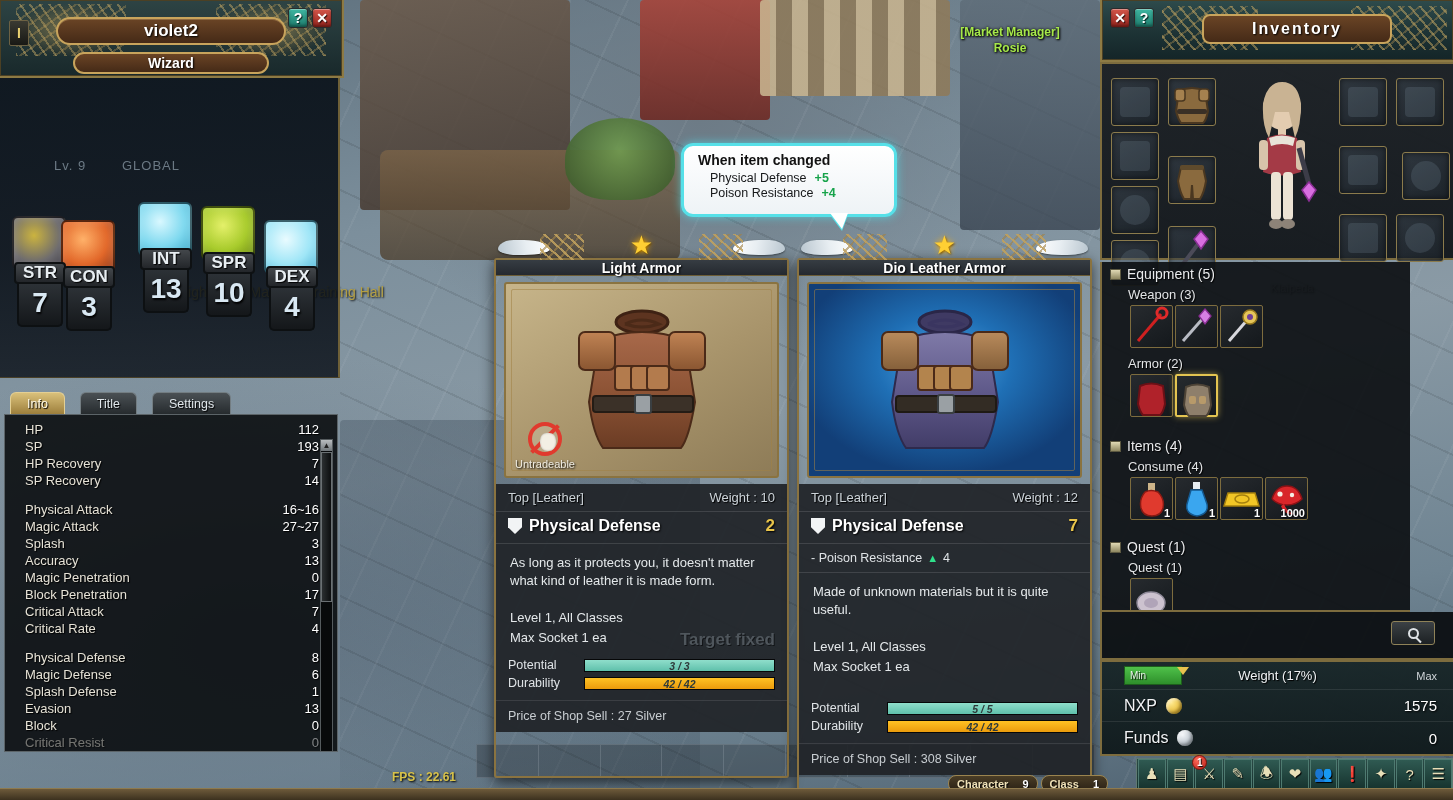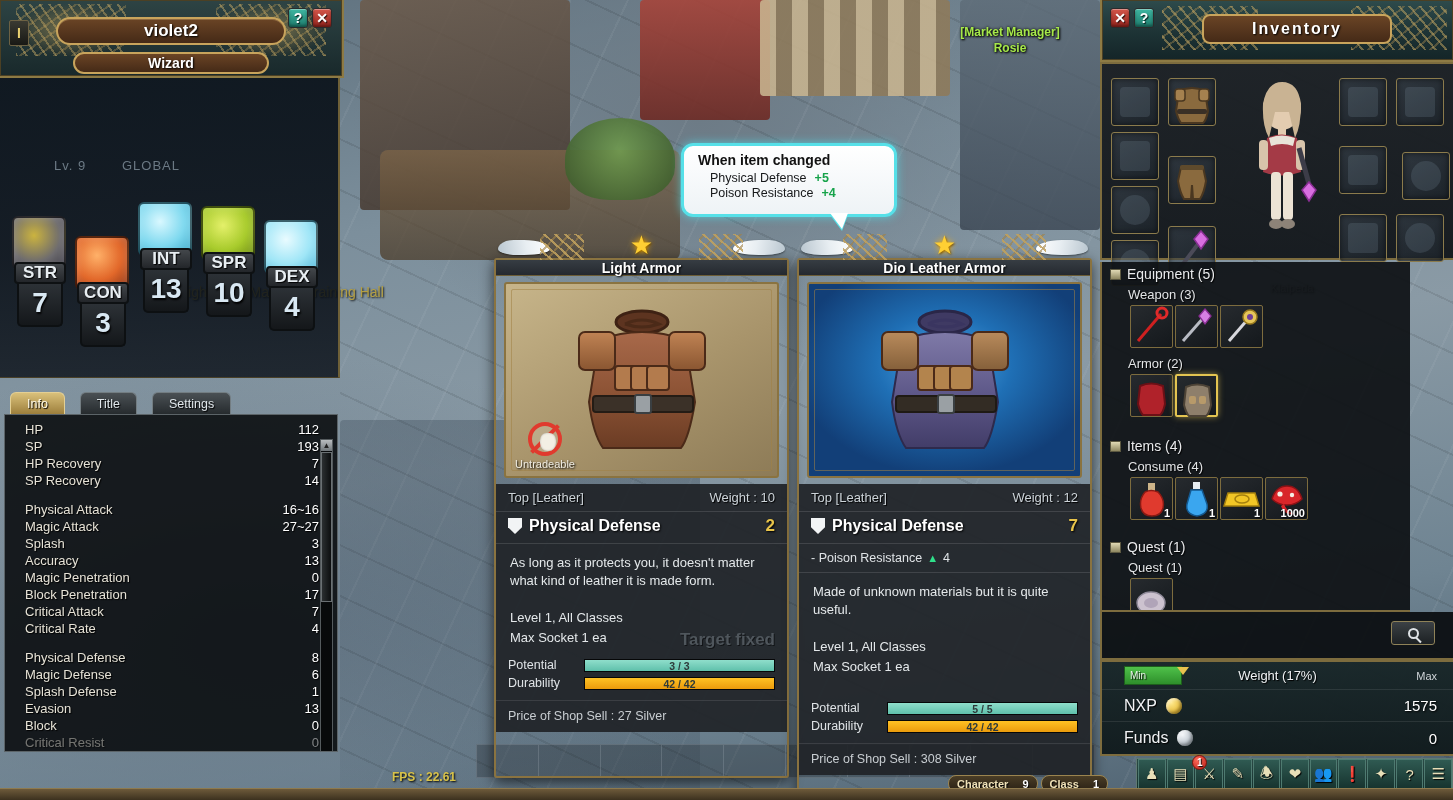--- a/index.html
+++ b/index.html
@@ -302,21 +302,21 @@
   .target-fixed {
     position:absolute; right:12px; top:28px;
     font-size:17px;font-weight:bold;color:#4f565c;
     text-shadow:1px 1px 0 rgba(0,0,0,.5);
   }
   .bars { padding:8px 12px 6px; }
   .bar-row { display:flex;align-items:center; margin-bottom:4px; }
   .bar-label { width:76px;font-size:12.5px;color:#dfe3e6; }
   .bar-track {
     flex:1; height:13px; position:relative;
-    background: rgba(0,0,0,.55); border:1px solid rgba(0,0,0,.6);
+    background: rgba(0,0,0,.55); border:1px solid rgba(0,0,0,.6);font-style:italic;
   }
   .bar-fill { position:absolute;left:0;top:0;bottom:0; }
   .bar-fill.teal { background: linear-gradient(180deg,#8fdecb,#5fc0ab); }
   .bar-fill.orange{ background: linear-gradient(180deg,#ffc224,#eb9b0c); }
   .bar-text {
     position:absolute;width:100%;text-align:center;line-height:13px;
     font-size:10.5px;color:#2e3a3a; font-weight:bold;
   }
   .price-row {
     padding:8px 12px 9px; font-size:12.5px;color:#c8cdd1;
@@ -546,21 +546,21 @@
   <div id="char-panel">
     <div id="char-body">
       <div class="lv-text">Lv. 9</div>
       <div class="srv-text">GLOBAL</div>
 
       <div class="stat-block" style="left:12px;top:138px;">
         <div class="stat-icon" style="background:radial-gradient(circle at 40% 35%,#cbb33f,#6d6b6e 60%,#3b3a46);"></div>
         <div class="stat-tag">STR</div>
         <div class="stat-val">7</div>
       </div>
-      <div class="stat-block" style="left:75px;top:142px;margin-top:16px;">
+      <div class="stat-block" style="left:61px;top:142px;">
         <div class="stat-icon" style="background:radial-gradient(circle at 40% 35%,#ffb169,#e2682a 55%,#8c3416);"></div>
         <div class="stat-tag">CON</div>
         <div class="stat-val">3</div>
       </div>
       <div class="stat-block" style="left:138px;top:124px;">
         <div class="stat-icon" style="background:radial-gradient(circle at 40% 35%,#d9f8ff,#7fd9ef 55%,#3aa8c9);"></div>
         <div class="stat-tag">INT</div>
         <div class="stat-val">13</div>
       </div>
       <div class="stat-block" style="left:201px;top:128px;">

